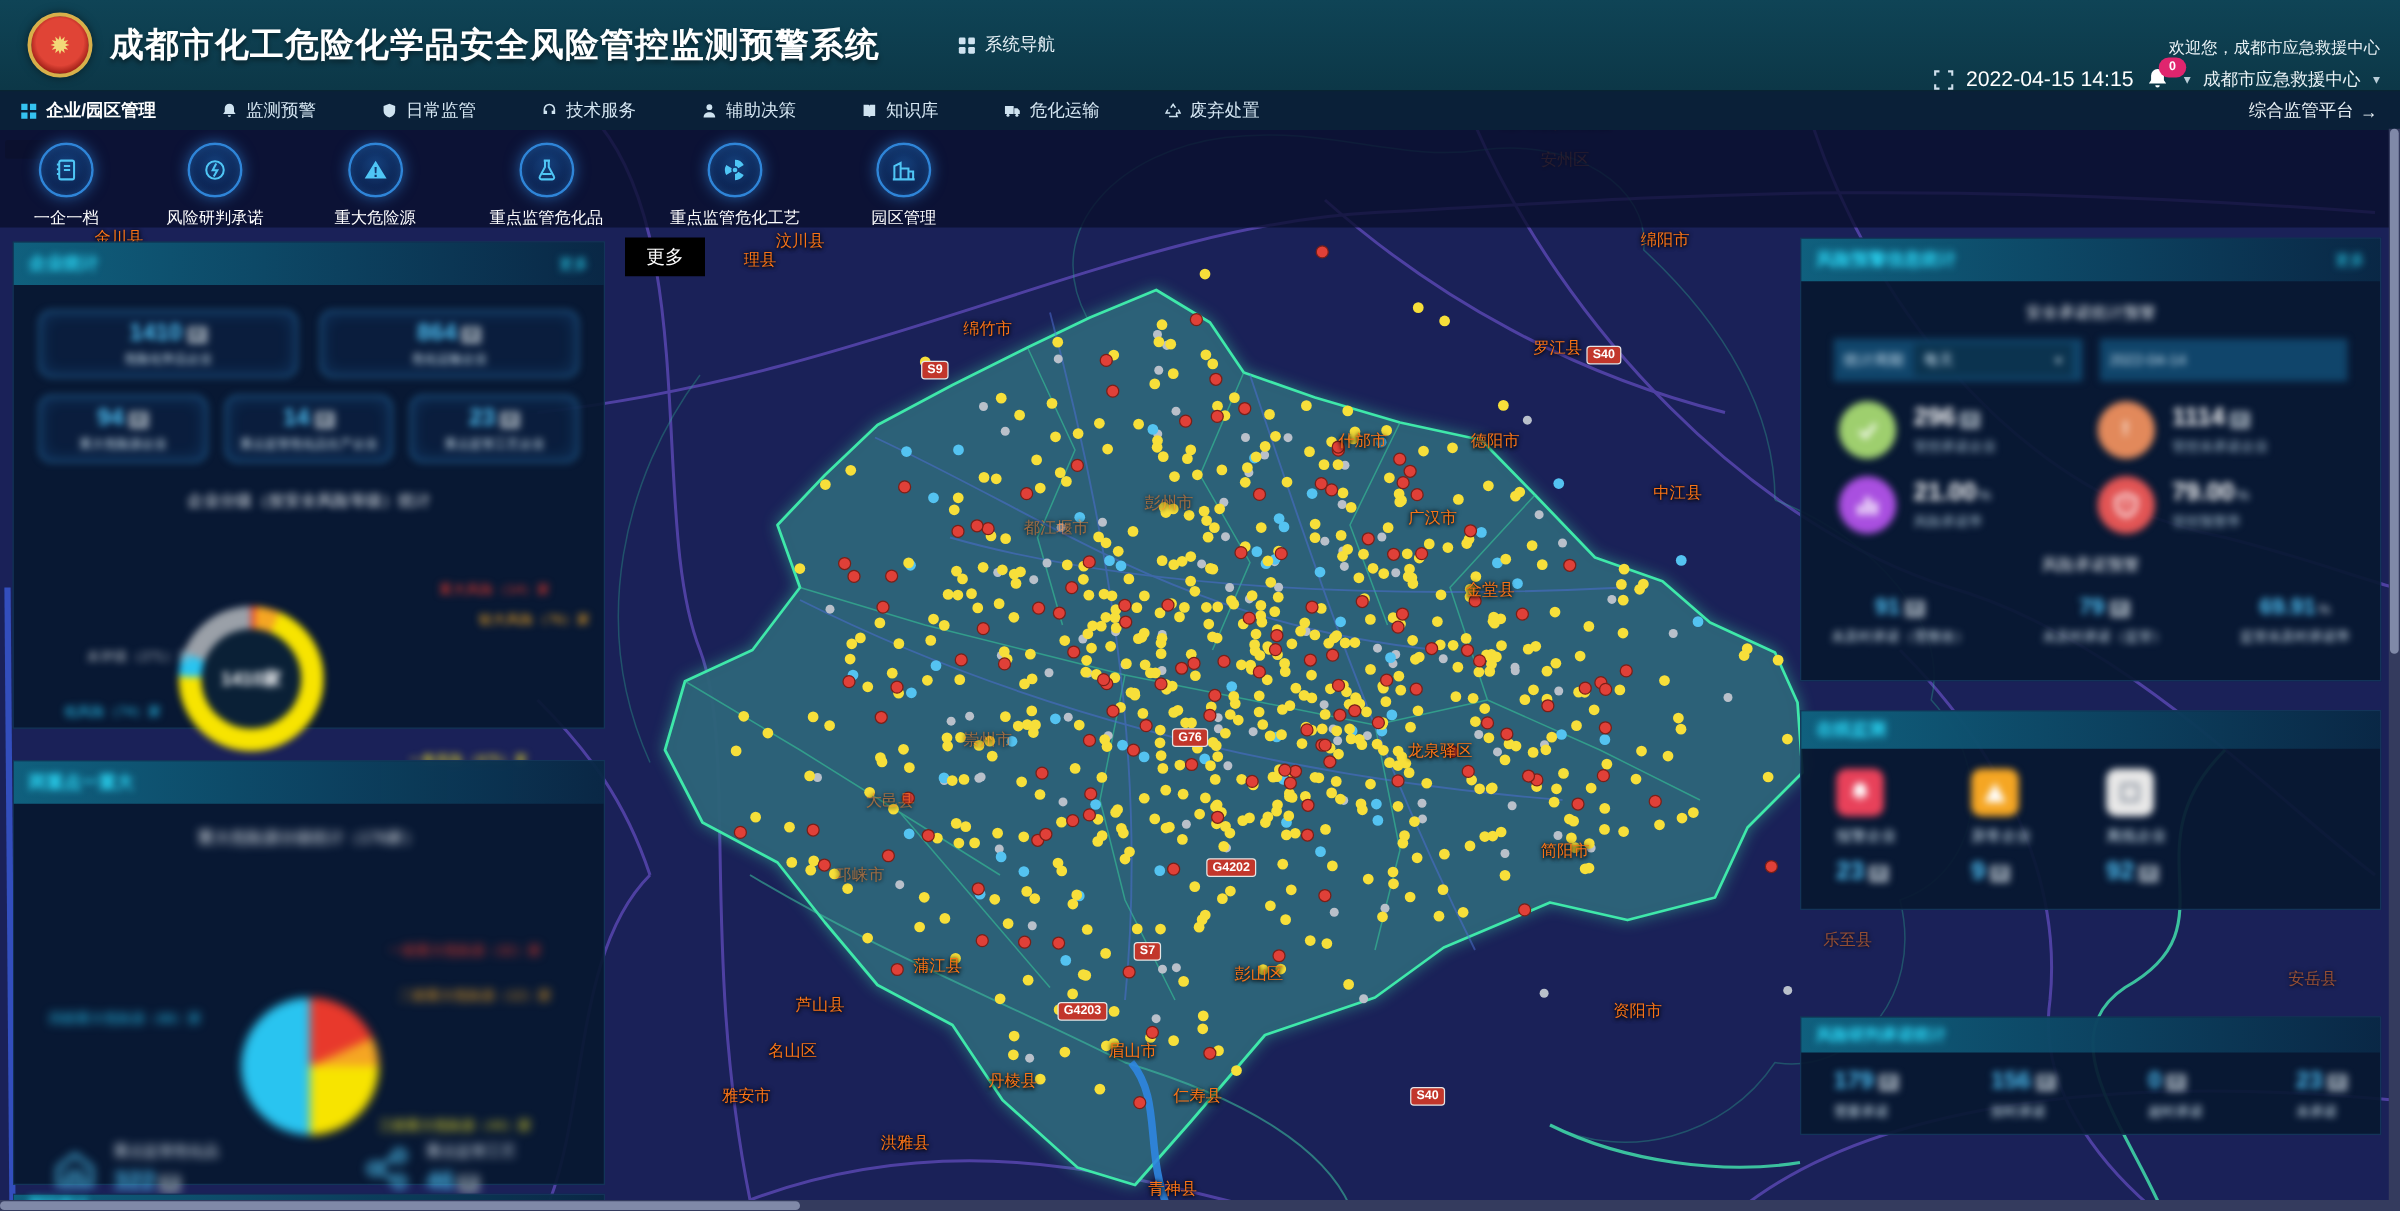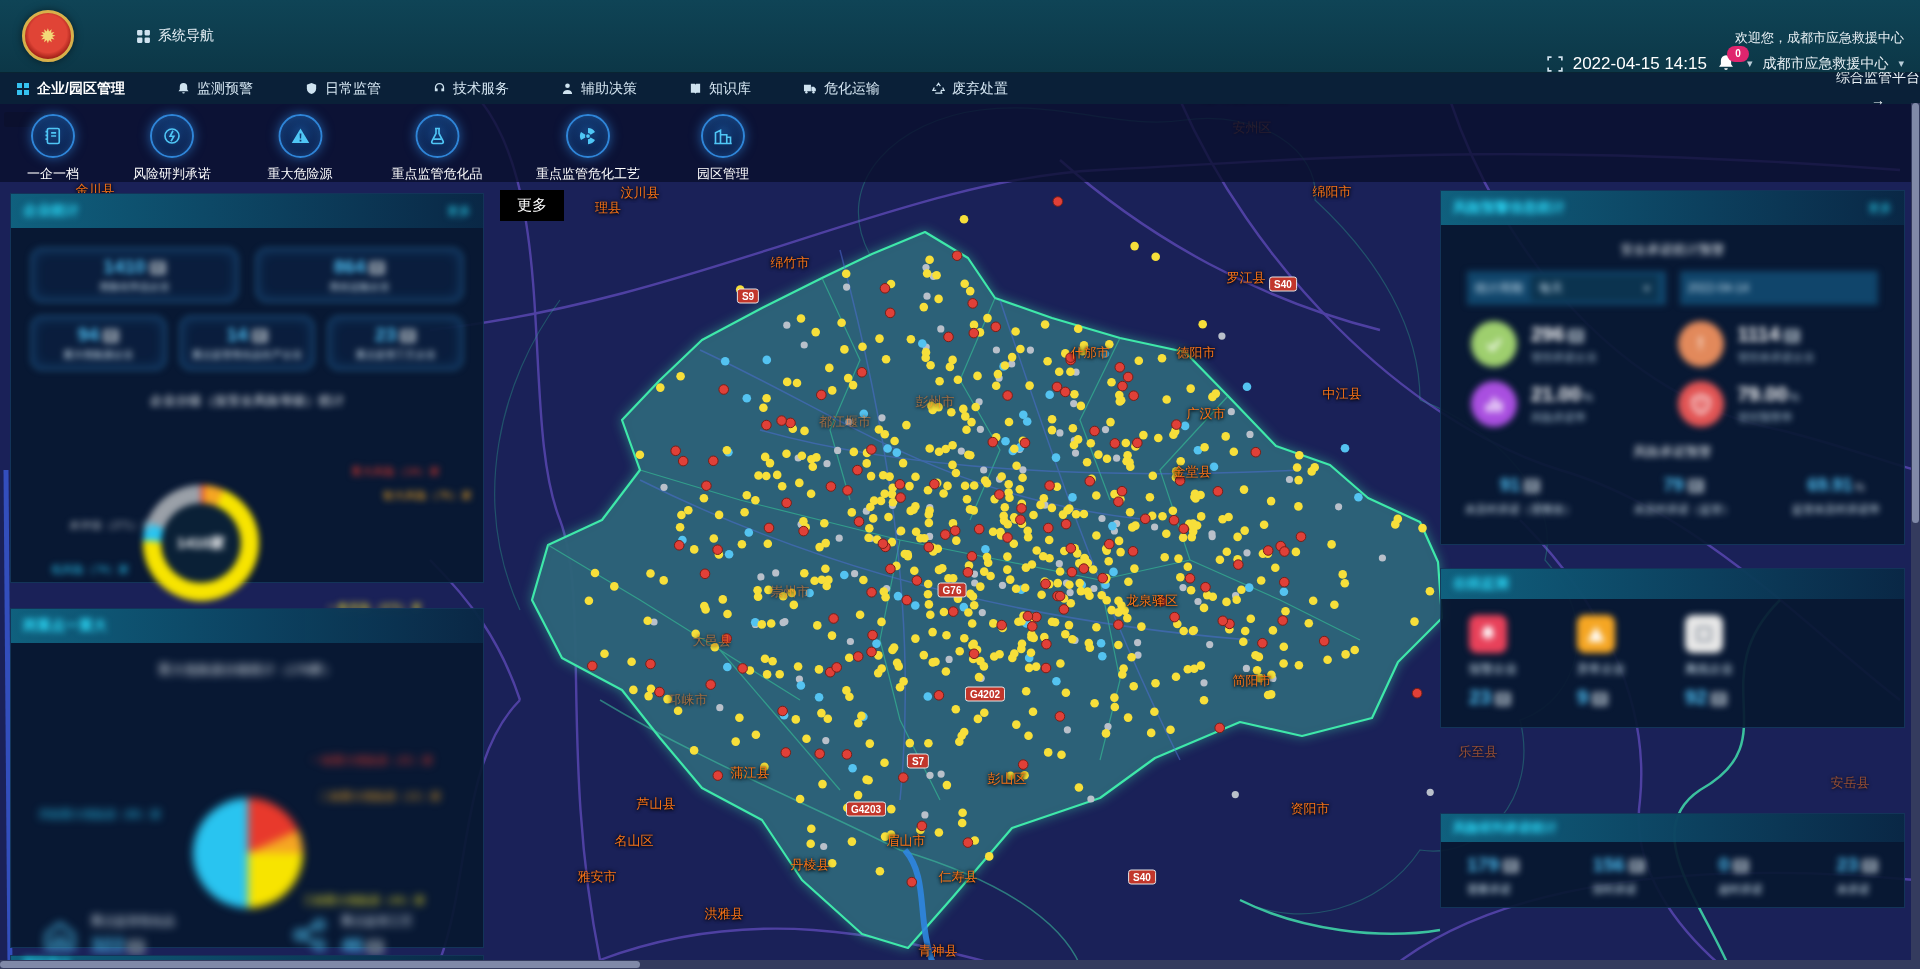--- a/index.html
+++ b/index.html
@@ -26,21 +26,21 @@
   .caret{font-size:11px;color:#b9cdd8;}
   .org{font-size:14px;color:#eaf2f6;}
   
   .navbar{position:absolute;top:72px;left:0;right:0;height:31px;z-index:6;background:#0a2038;
           display:flex;align-items:center;padding-left:16px;border-top:1px solid #09301f40;}
   .nav-item{display:flex;align-items:center;gap:7px;margin-right:52px;font-size:14px;color:#d5e6f2;cursor:pointer;white-space:nowrap;}
   .nav-item svg{flex:none}
   .nav-item.active{color:#ffffff;font-weight:bold;}
   .nav-item.active .nico{color:#35c2f0;}
   .nico{color:#cfe3f0;display:flex;}
-  .platform{margin-left:auto;font-size:14px;color:#eaf2f6;display:flex;align-items:center;gap:5px;cursor:pointer;white-space:nowrap;flex-direction:column;}
+  .platform{margin-left:auto;margin-right:18px;font-size:14px;color:#eaf2f6;display:flex;align-items:center;gap:5px;cursor:pointer;white-space:nowrap;}
   
   .subnav{position:absolute;top:103px;left:0;right:0;height:79px;z-index:4;background:rgba(9,14,44,.78);}
   .sub-item{position:absolute;top:11px;transform:translateX(-50%);text-align:center;cursor:pointer;}
   .sub-ico{width:40px;height:40px;border-radius:50%;margin:0 auto;
            background:radial-gradient(circle at 50% 38%,#14407c,#0b1e4a 75%);
            border:2px solid #2f85d8;box-shadow:0 0 12px rgba(47,133,216,.65), inset 0 0 8px rgba(47,133,216,.4);
            display:flex;align-items:center;justify-content:center;color:#4fc6f5;}
   .sub-label{margin-top:7px;font-size:13px;color:#ffffff;white-space:nowrap;}
   .map-tag{position:absolute;left:4px;top:112px;width:46px;height:15px;background:#121a3a;z-index:4;border-radius:2px;}
   
@@ -1047,21 +1047,21 @@
       <span class="map-label" style="left: 608px; top: 208px;">理县</span>
       <span class="map-label" style="left: 640px; top: 193px;">汶川县</span>
       <span class="map-label dim" style="left: 1245px; top: 98px;">北川羌族自治县</span>
       <span class="map-label dim" style="left: 1252px; top: 128px;">安州区</span>
       <span class="map-label" style="left: 1332px; top: 192px;">绵阳市</span>
       <span class="map-label" style="left: 790px; top: 263px;">绵竹市</span>
       <span class="map-label" style="left: 1246px; top: 278px;">罗江县</span>
       <span class="map-label" style="left: 1090px; top: 353px;">什邡市</span>
       <span class="map-label" style="left: 1196px; top: 353px;">德阳市</span>
       <span class="map-label" style="left: 1322px; top: 394px; margin-left: 20px;">中江县</span>
-      <span class="map-label" style="left: 1206px; top: 414px;">广汉市</span>
+      <span class="map-label" style="left: 1146px; top: 414px;">广汉市</span>
       <span class="map-label dim" style="left: 845px; top: 422px;">都江堰市</span>
       <span class="map-label dim" style="left: 935px; top: 402px;">彭州市</span>
       <span class="map-label" style="left: 1192px; top: 472px;">金堂县</span>
       <span class="map-label" style="left: 1152px; top: 601px;">龙泉驿区</span>
       <span class="map-label" style="left: 1252px; top: 681px;">简阳市</span>
       <span class="map-label" style="left: 1310px; top: 809px;">资阳市</span>
       <span class="map-label dim" style="left: 1478px; top: 752px;">乐至县</span>
       <span class="map-label dim" style="left: 1850px; top: 783px;">安岳县</span>
       <span class="map-label dim" style="left: 790px; top: 592px;">崇州市</span>
       <span class="map-label dim" style="left: 712px; top: 641px;">大邑县</span>
@@ -1449,20 +1449,21 @@
       <span>废弃处置</span>
     </div>
     <div class="platform">
       <span>综合监管平台</span>
         <span>→</span>
     </div>
   </div>
 
   <header class="top">
     <div class="logo">✹</div>
+    <h1 class="app-title" style="margin-top:0;margin-bottom:0;">成都市化工危险化学品安全风险管控监测预警系统</h1>
     <div class="nav-toggle">
       <span class="nico">
           <svg width="15" height="15" viewBox="0 0 14 14" fill="currentColor">
             <rect x="1" y="1" width="5" height="5" rx="1"></rect>
             <rect x="8" y="1" width="5" height="5" rx="1"></rect>
             <rect x="1" y="8" width="5" height="5" rx="1"></rect>
             <rect x="8" y="8" width="5" height="5" rx="1"></rect>
           </svg>
         </span>
       <span>系统导航</span>

